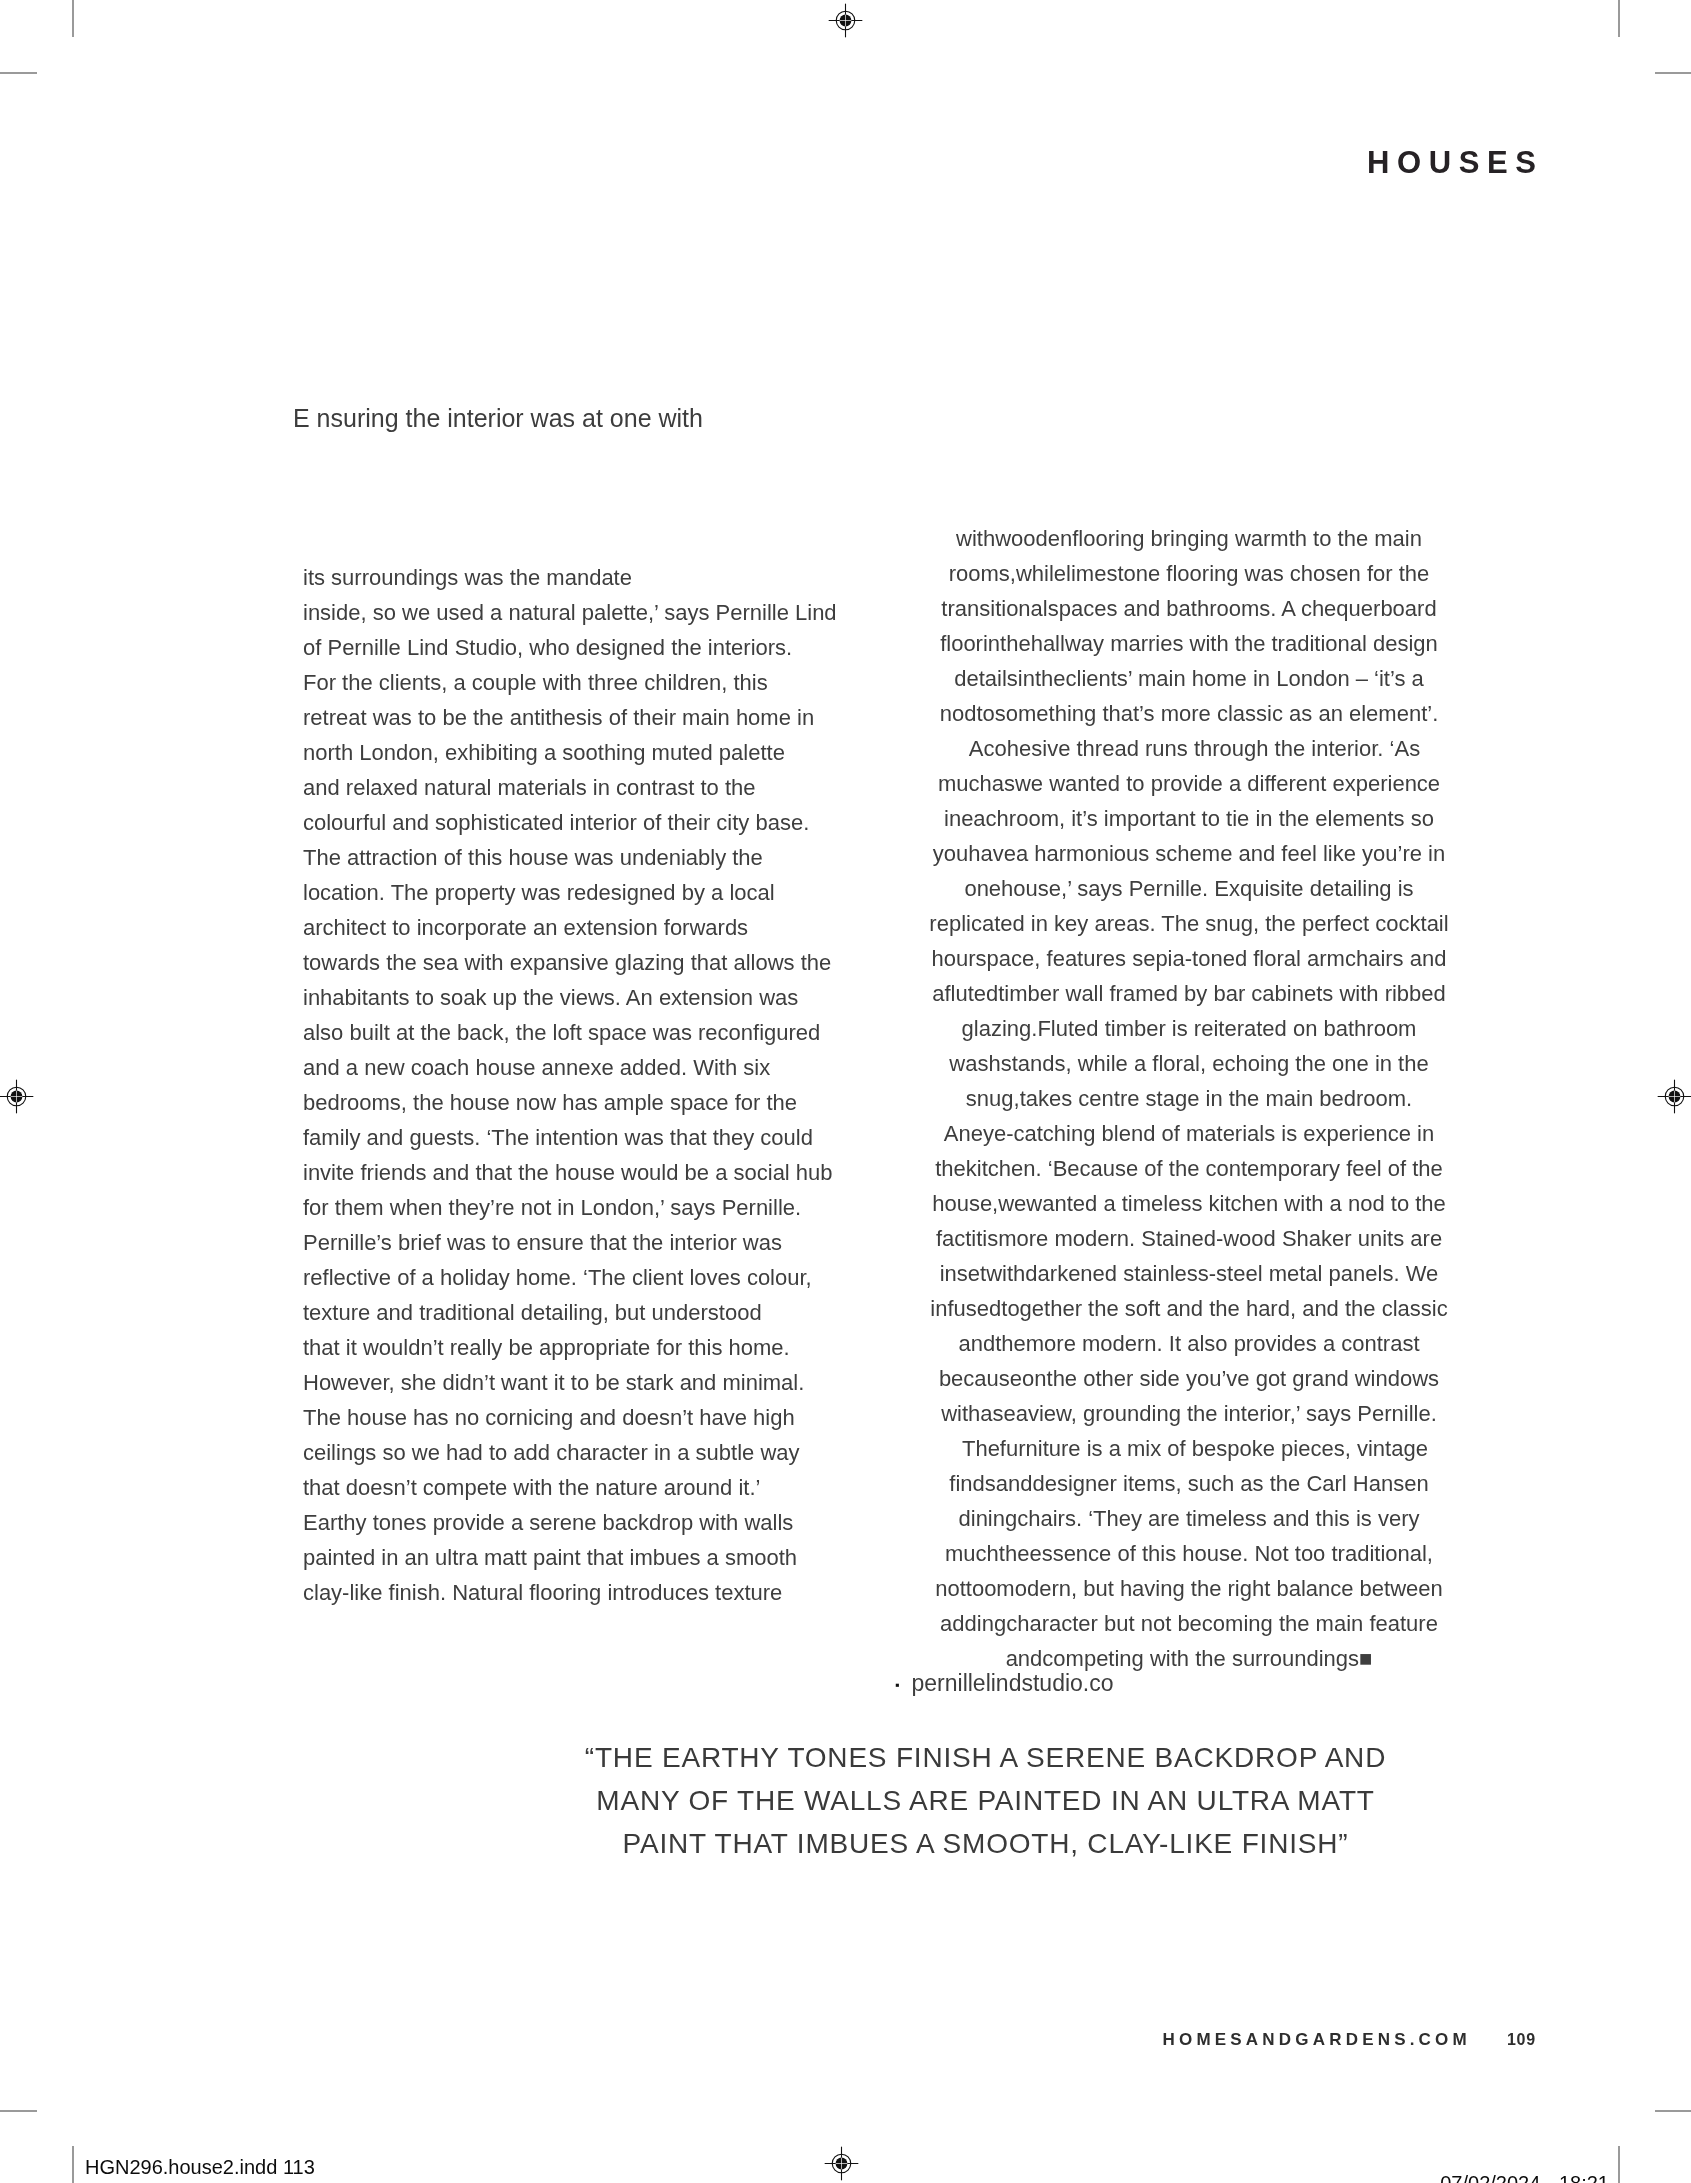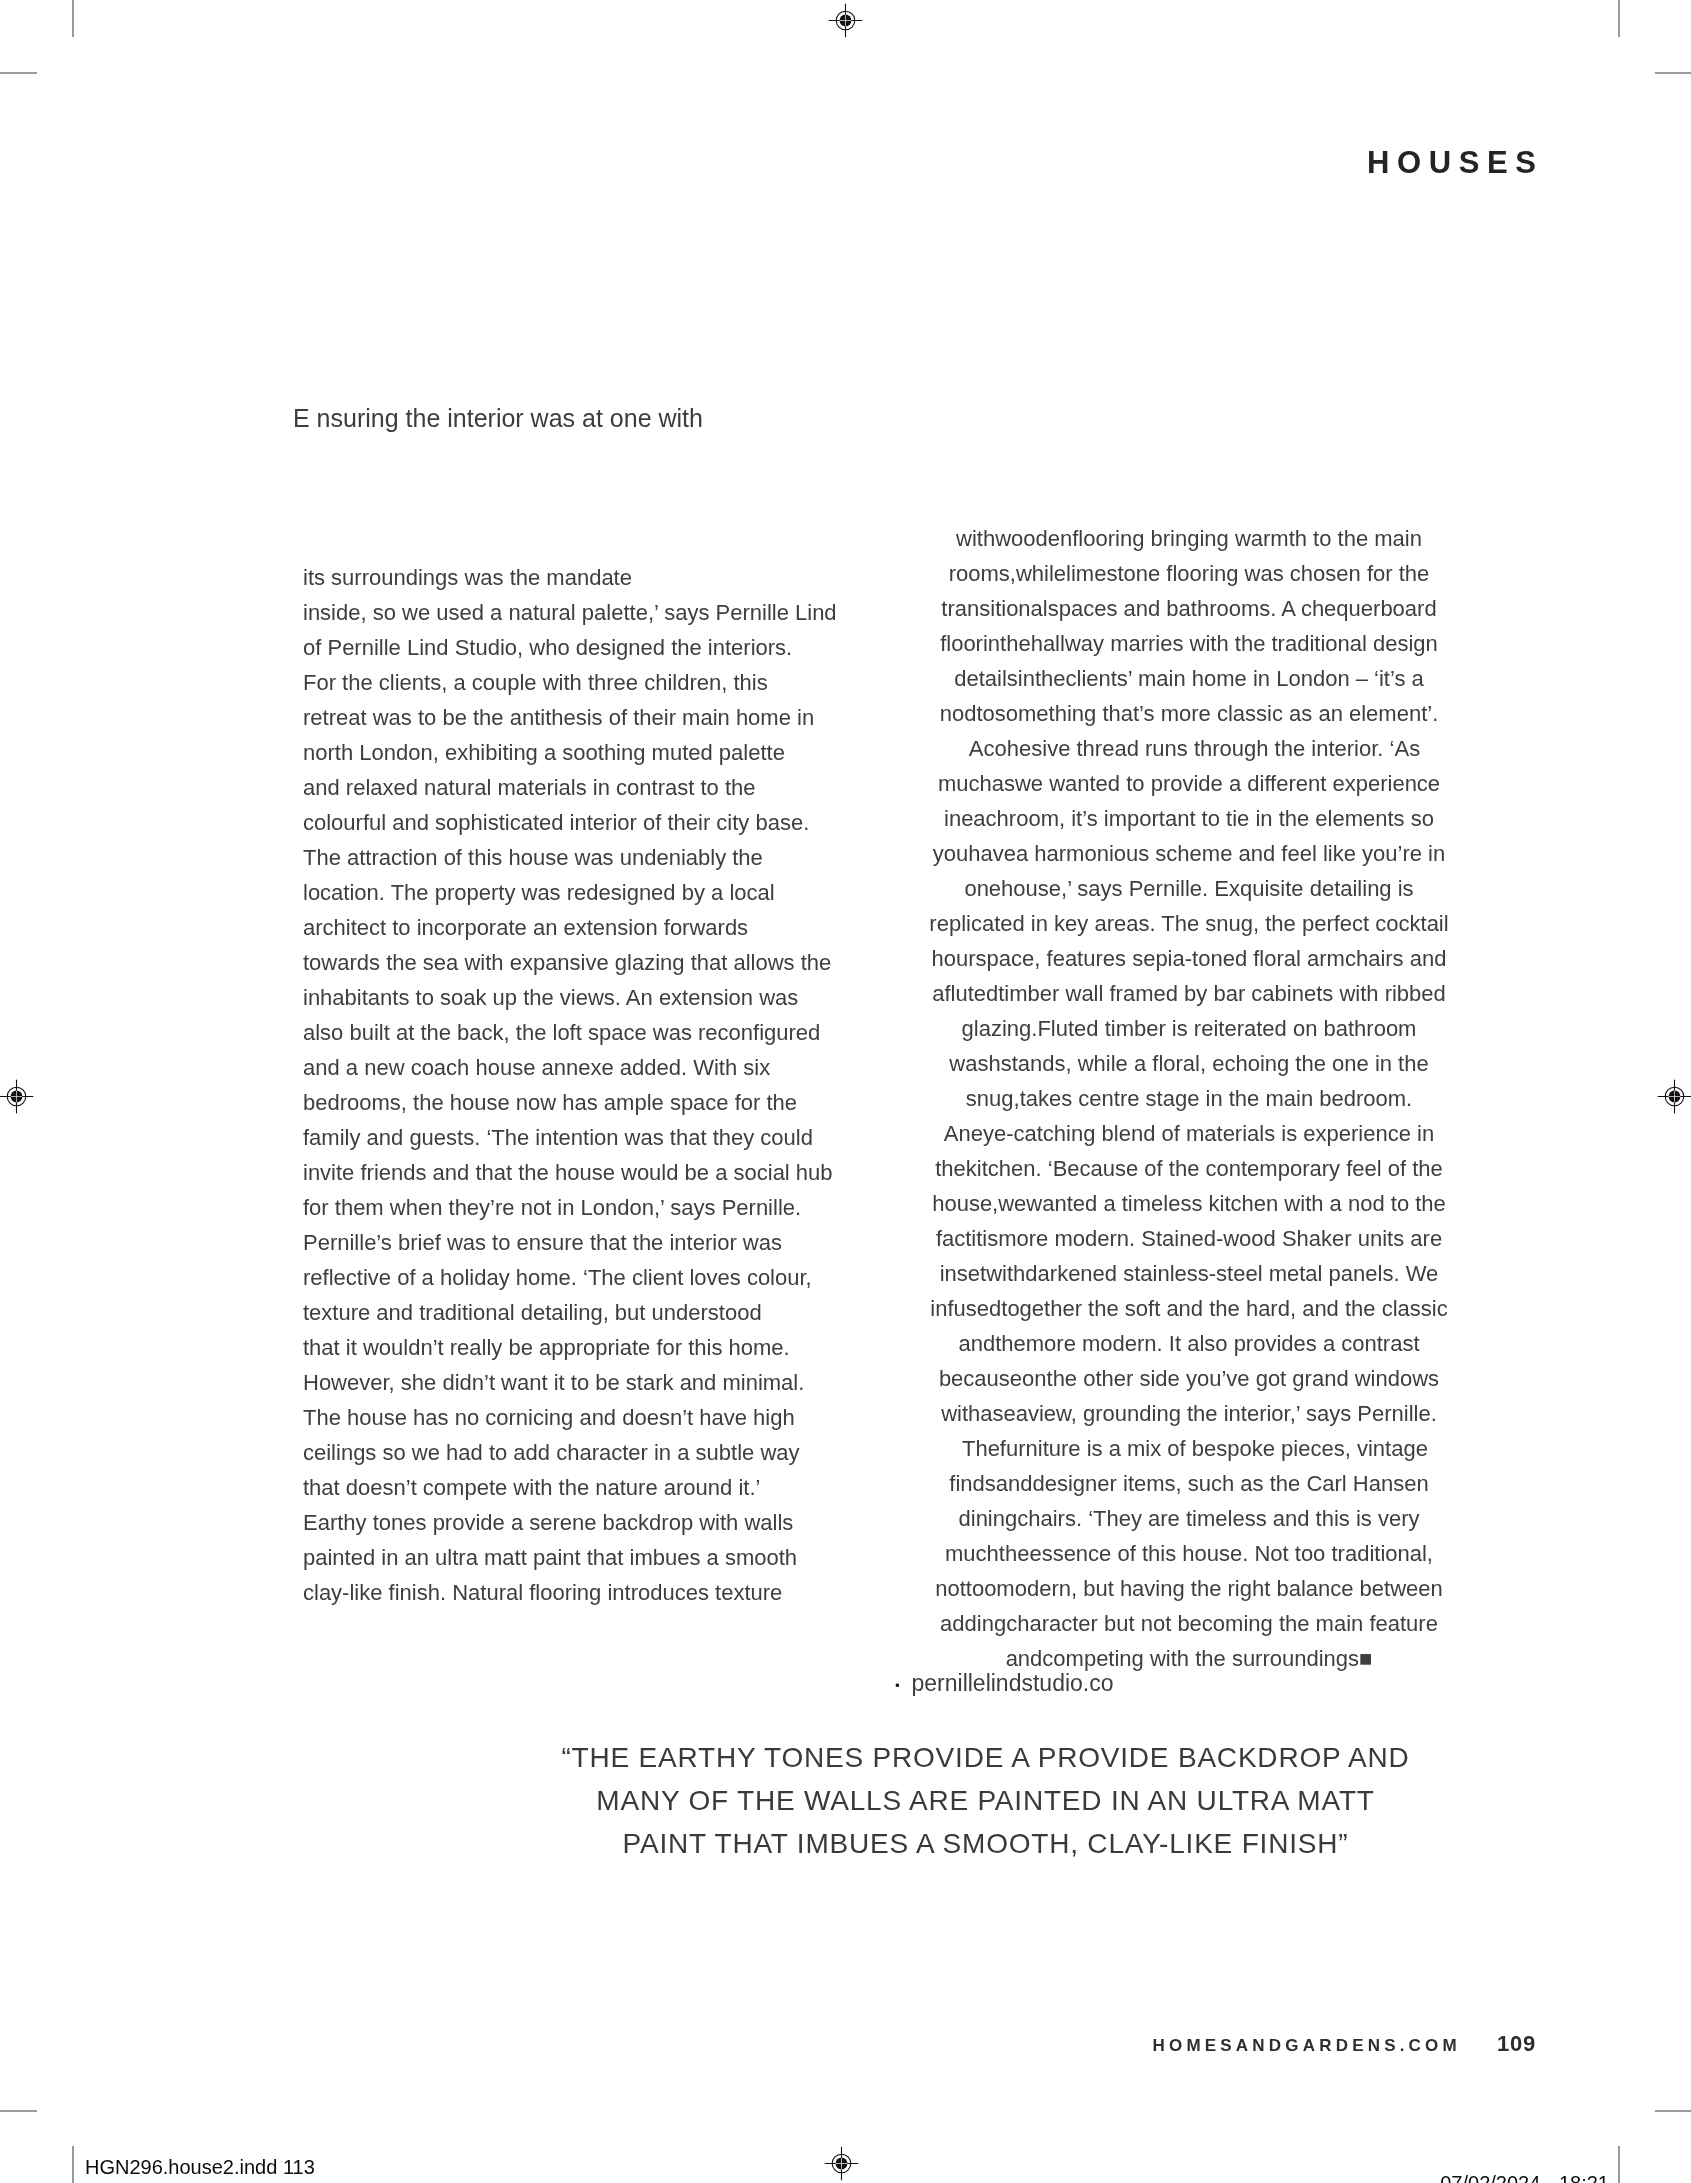--- a/index.html
+++ b/index.html
@@ -85,21 +85,21 @@
     align-items: baseline;
     gap: 36px;
     color: #2e2e2e;
   }
   .footer .site {
     font-size: 17px;
     font-weight: 700;
     letter-spacing: 4.2px;
   }
   .footer .pagenum {
-    font-size: 22px;
+    font-size: 16px;
     font-weight: 700;
     letter-spacing: 0.8px;
     margin-top: 9px;
   }
 
   .slug {
     position: absolute;
     top: 2156px;
     font-size: 20px;
     color: #0c0c0c;
@@ -224,21 +224,21 @@
       <div class="text-line">nottoomodern, but having the right balance between</div>
       <div class="text-line">addingcharacter but not becoming the main feature</div>
       <div class="text-line">andcompeting with the surroundings■</div>
     </div>
 
   <div class="website-line">
     <span class="bullet">▪</span><span>pernillelindstudio.co</span>
   </div>
 
   <div class="pull-quote">
-      <div class="text-line">“THE EARTHY TONES PROVIDE A PROVIDE BACKDROP AND</div>
+      <div class="text-line">“THE EARTHY TONES FINISH A SERENE BACKDROP AND</div>
       <div class="text-line">MANY OF THE WALLS ARE PAINTED IN AN ULTRA MATT</div>
       <div class="text-line">PAINT THAT IMBUES A SMOOTH, CLAY-LIKE FINISH”</div>
     </div>
 
   <div class="footer">
     <span class="site">HOMESANDGARDENS.COM</span>
     <span class="pagenum">109</span>
   </div>
 
   <div class="slug slug-left">HGN296.house2.indd 113</div>

